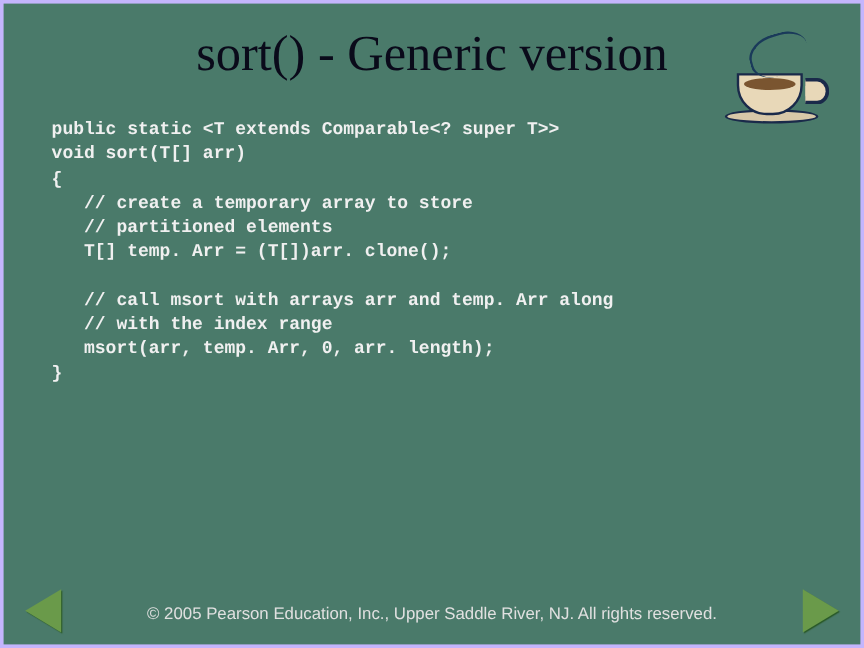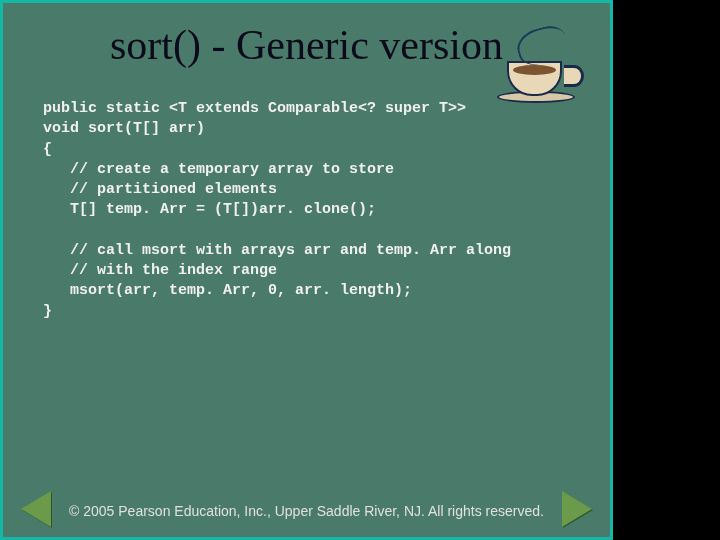--- a/index.html
+++ b/index.html
@@ -5,24 +5,24 @@
   * { margin: 0; padding: 0; box-sizing: border-box; }
   body {
     width: 720px;
     height: 540px;
     background: #000;
     overflow: hidden;
     font-family: Arial, sans-serif;
   }
   .slide {
     position: relative;
-    width: 613px;
+    width: 720px;
     height: 540px;
     background: #4a7a6a;
-    border: 3px solid #14b8a6;
+    border: 3px solid #c4b5fd;
   }
   .title {
     font-family: Georgia, 'Times New Roman', serif;
     font-size: 42px;
     color: #0a0a1a;
     text-align: center;
     padding: 18px 0 8px 0;
     font-weight: normal;
   }
   .coffee-decoration {

